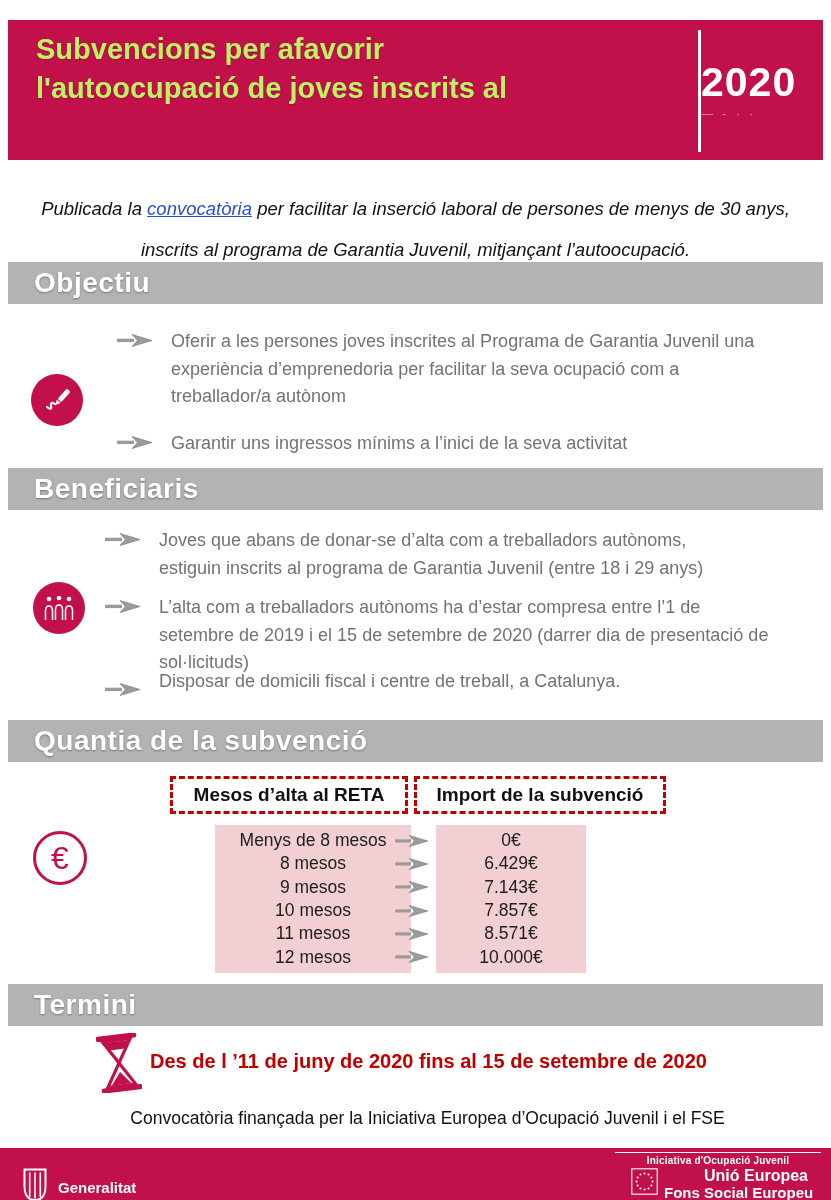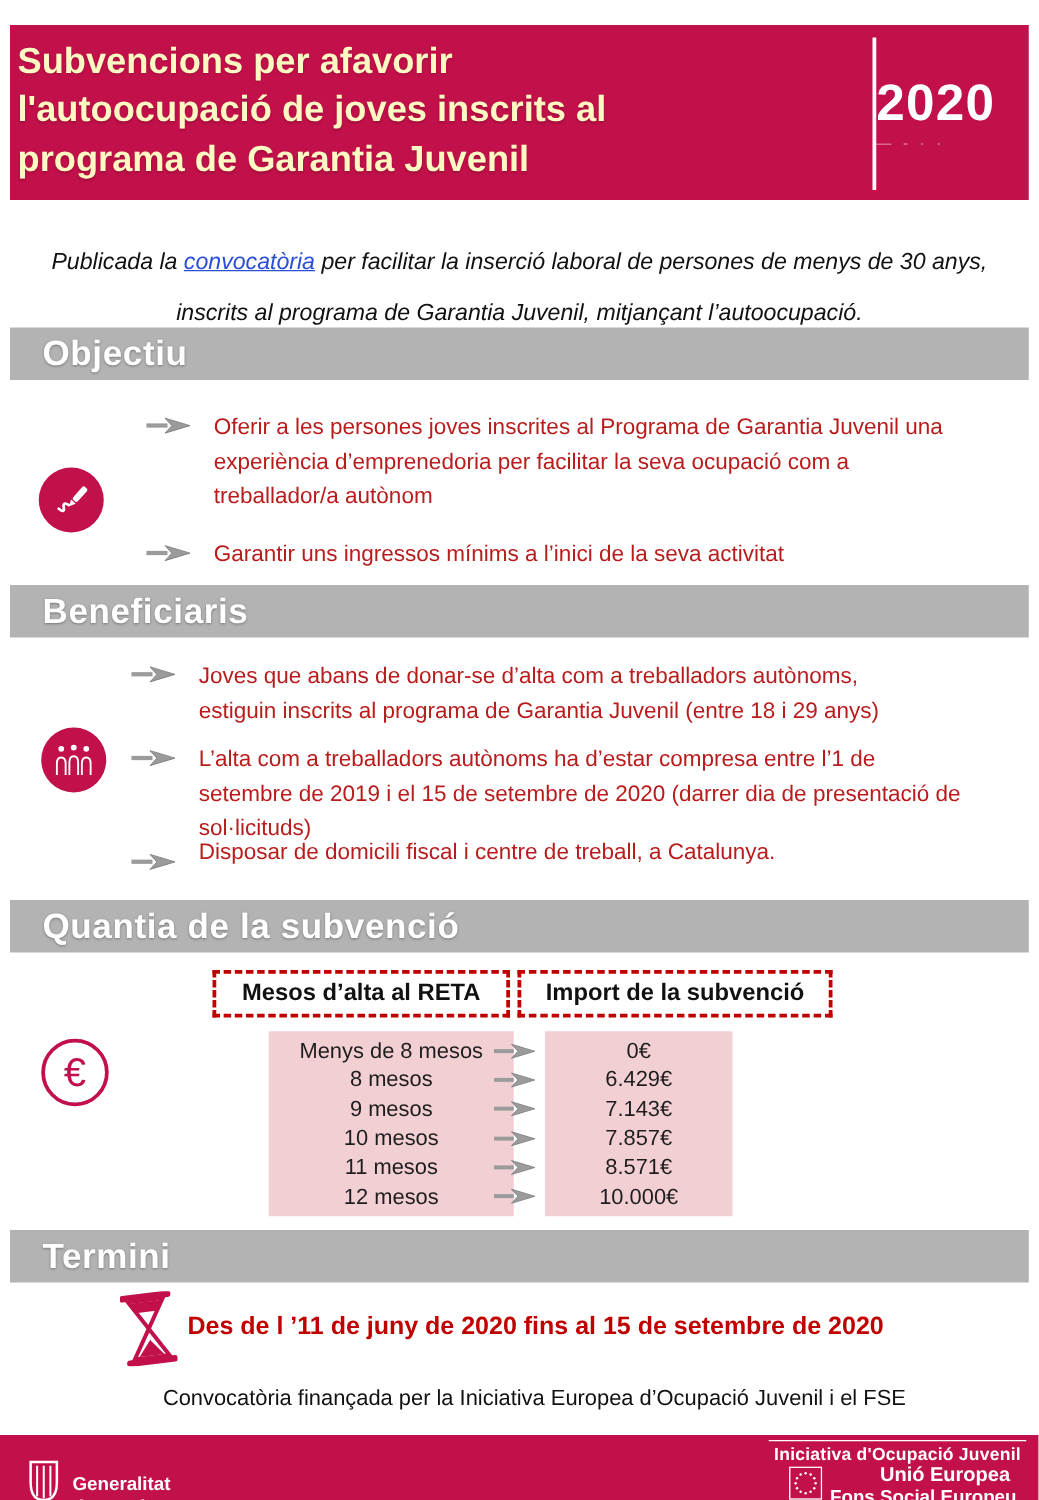--- a/index.html
+++ b/index.html
@@ -2,21 +2,21 @@
 <html><head>
 <meta charset="utf-8">
 <style>
   html,body{margin:0;padding:0;background:#fff;}
   .page{position:relative;width:831px;height:1200px;background:#fff;overflow:hidden;
         font-family:"Liberation Sans",sans-serif;color:#1d1d1d;}
 
   
   .header{position:absolute;left:8px;top:20px;width:815px;height:140px;background:#C2104A;
           display:flex;align-items:stretch;}
-  .header-title{flex:1;padding:10px 0 0 6px;color:#fef9c3;font-size:29px;font-weight:700;
+  .header-title{flex:1;padding:10px 0 0 28px;color:#bef264;font-size:29px;font-weight:700;
                 line-height:1.36;text-shadow:0 1px 2px rgba(0,0,0,.18);}
   .header-divider{width:3px;background:#fff;margin:10px 0 8px 0;}
   .header-year{width:122px;display:flex;flex-direction:column;align-items:flex-start;
                justify-content:center;color:#fff;}
   .year{font-size:41px;font-weight:700;letter-spacing:1px;}
   .year-sub{font-size:12px;letter-spacing:3px;opacity:.5;margin-top:1px;}
 
   
   .intro{position:absolute;left:0;top:188px;width:831px;text-align:center;font-style:italic;
          font-size:18.5px;line-height:41px;color:#111;}
@@ -27,21 +27,21 @@
           font-size:28px;font-weight:700;line-height:42px;padding-left:26px;box-sizing:border-box;
           text-shadow:0 1px 2px rgba(70,70,70,.55);letter-spacing:.5px;}
   #banner-objectiu{top:262px;}
   #banner-beneficiaris{top:468px;}
   #banner-quantia{top:720px;}
   #banner-termini{top:984px;}
 
   
   .bullet{position:absolute;display:flex;gap:18px;}
   .bullet .arrow{flex:0 0 36px;margin-top:5px;}
-  .bullet .txt{font-size:18px;line-height:27.5px;color:#b91c1c;}
+  .bullet .txt{font-size:18px;line-height:27.5px;color:#737373;}
   #obj-b1{left:117px;top:328px;width:660px;}
   #obj-b2{left:117px;top:430px;width:660px;}
   #ben-b1{left:105px;top:527px;width:640px;}
   #ben-b2{left:105px;top:594px;width:672px;}
   #ben-b3{left:105px;top:668px;width:660px;}
   #ben-b3 .arrow{margin-top:14px;}
 
   
   .icon-circle{position:absolute;width:52px;height:52px;border-radius:50%;background:#C2104A;
                display:flex;align-items:center;justify-content:center;}
@@ -67,38 +67,37 @@
   
   #hourglass{position:absolute;left:96px;top:1033px;}
   #deadline{position:absolute;left:150px;top:1050px;font-size:20px;font-weight:700;color:#C00000;}
   #funding{position:absolute;left:0;top:1108px;width:831px;text-align:center;font-size:17.5px;color:#111;padding-left:12px;}
 
   
   .footer{position:absolute;left:0;top:1148px;width:831px;height:52px;background:#C2104A;color:#fff;}
   .gen-block{position:absolute;left:22px;top:8px;display:flex;align-items:center;gap:10px;}
   .gen-text{font-size:15px;font-weight:700;line-height:1.18;margin-top:23px;}
   .eu-block{position:absolute;right:10px;top:4px;width:206px;}
-  .eu-top{border-top:1.5px solid #fff;font-size:14px;font-weight:700;text-align:center;
+  .eu-top{border-top:1.5px solid #fff;font-size:10px;font-weight:700;text-align:center;
           padding-top:2px;letter-spacing:.2px;}
   .eu-row{display:flex;gap:6px;margin-top:2px;padding-left:16px;align-items:flex-start;}
   .eu-flag{flex:0 0 27px;}
   .eu-l1{font-size:16px;font-weight:700;line-height:1.05;margin-left:40px;}
   .eu-l2{font-size:15px;font-weight:700;line-height:1.1;}
   .eu-l3{font-size:7px;line-height:1.2;}
 </style>
 </head>
 <body>
 
 <div class="page">
 
   <div class="header">
     <div class="header-title">
       <div>Subvencions per afavorir</div>
       <div>l'autoocupació de joves inscrits al</div>
-      <div>programa de Garantia Juvenil</div>
     </div>
     <div class="header-divider"></div>
     <div class="header-year">
       <div class="year">2020</div>
       <div class="year-sub">— -  · ·</div>
     </div>
   </div>
 
   <div class="intro">
     <div><span>Publicada la </span><a>convocatòria</a><span> per facilitar la inserció laboral de persones de menys de 30 anys,</span></div>

